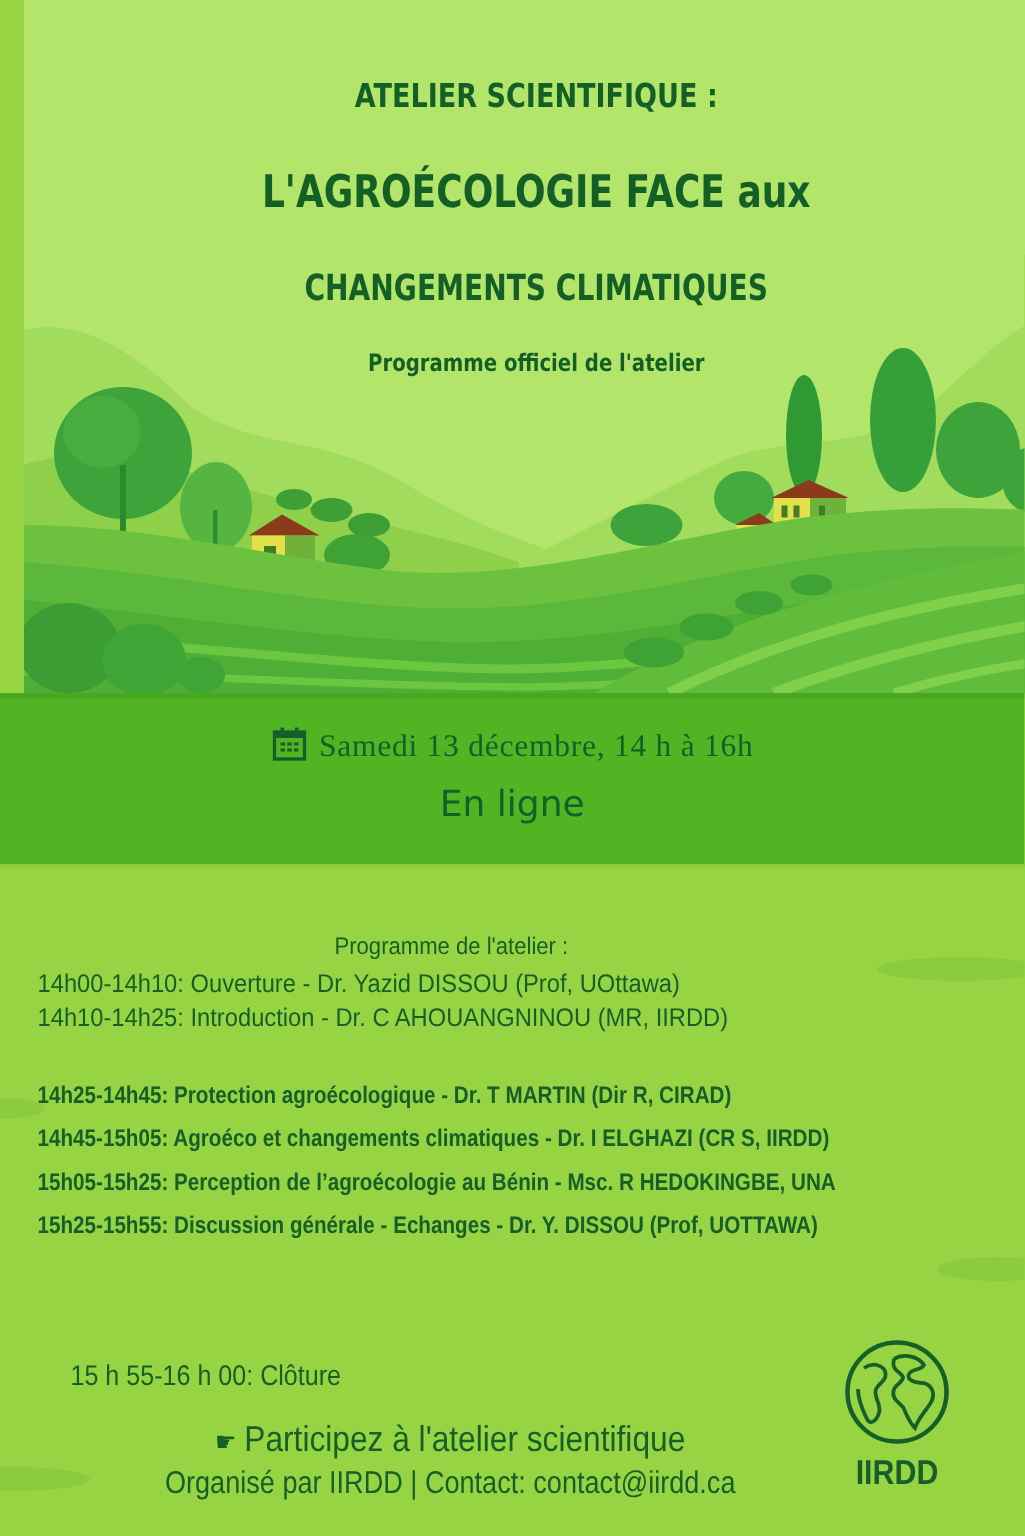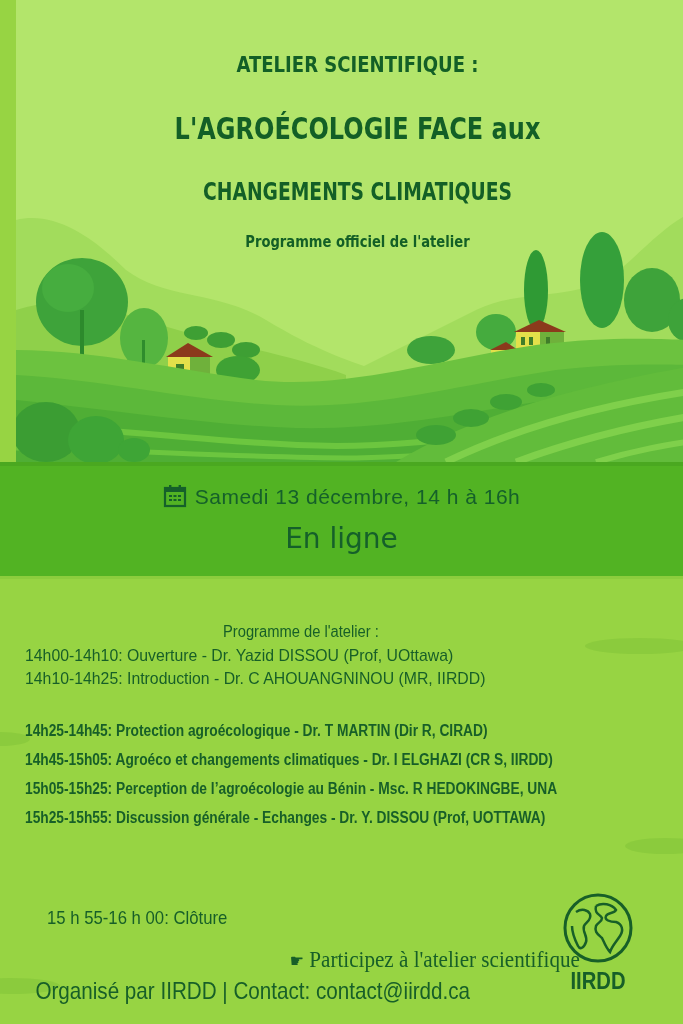--- a/index.html
+++ b/index.html
@@ -8,40 +8,40 @@
   .top { position:absolute; left:0; top:0; width:683px; height:462px; background:#b3e56b; overflow:hidden;margin-left:16px; }
   .landscape { position:absolute; left:0; top:200px; width:683px; height:262px; }
   .titles { position:absolute; left:0; top:0; width:683px; text-align:center; color:#135f26; font-family:"DejaVu Sans", sans-serif; font-weight:bold; }
   .t1 { position:absolute; left:0; width:683px; top:52px; font-size:22px; letter-spacing:0px; transform:scaleX(0.82); }
   .t2 { position:absolute; left:0; width:683px; top:111px; font-size:30px; transform:scaleX(0.80); }
   .t3 { position:absolute; left:0; width:683px; top:178px; font-size:24px; transform:scaleX(0.78); }
   .t4 { position:absolute; left:0; width:683px; top:232px; font-size:16px; transform:scaleX(0.82); }
 
   .band { position:absolute; left:0; top:462px; width:683px; height:116px; background:#52b323; }
   .band-line { position:absolute; left:0; top:462px; width:683px; height:4px; background:#4aa820; }
-  .date-row { position:absolute; left:0; top:484px; width:683px; text-align:center; color:#15602a; font-family:Liberation Sans, sans-serif; font-size:21px; letter-spacing:0.5px; }
+  .date-row { position:absolute; left:0; top:484px; width:683px; text-align:center; color:#15602a; font-family:Liberation Serif, serif; font-size:21px; letter-spacing:0.5px; }
   .date-row .cal { display:inline-block; vertical-align:-4px; margin-right:8px; }
-  .online { position:absolute; left:0; top:522px; width:683px; text-align:center; color:#15602a; font-family:"DejaVu Sans", sans-serif; font-size:28px; }
+  .online { position:absolute; left:0; top:522px; width:683px; text-align:center; color:#15602a; font-family:"DejaVu Sans", sans-serif; font-size:24px; }
   .lower-edge { position:absolute; left:0; top:576px; width:683px; height:3px; background:#8ccd3d; }
 
   .prog { color:#175f28; font-family:"Liberation Sans", sans-serif; }
   .prog-title { position:absolute; left:223px; top:623px; font-size:16px; transform-origin:left; transform:scaleX(0.92); }
   .row { position:absolute; left:25px; font-size:17px; white-space:nowrap; transform-origin:left; }
   .r1 { top:646px; transform:scaleX(0.93); }
   .r2 { top:669px; transform:scaleX(0.93); }
   .r3 { top:722px; font-weight:bold; font-size:16px; transform:scaleX(0.86); }
   .r4 { top:751px; font-weight:bold; font-size:16px; transform:scaleX(0.86); }
   .r5 { top:780px; font-weight:bold; font-size:16px; transform:scaleX(0.86); }
   .r6 { top:809px; font-weight:bold; font-size:16px; transform:scaleX(0.86); }
 
   .closing { position:absolute; left:47px; top:907px; font-size:19px; transform-origin:left; transform:scaleX(0.88); }
-  .cta { position:absolute; left:0; width:600px; top:946px; text-align:right; font-size:24px;font-family:Liberation Serif, serif; }
+  .cta { position:absolute; left:0; width:600px; top:946px; text-align:center; font-size:24px; }
   .cta-inner { display:inline-block; transform:scaleX(0.88); }
   .hand { font-size:18px; margin-right:6px; }
-  .org { position:absolute; left:0; width:600px; top:977px; font-size:24px; }
+  .org { position:absolute; left:0; width:600px; top:977px; text-align:center; font-size:21px; }
   .org-inner { display:inline-block; transform:scaleX(0.86); }
 
   .logo { position:absolute; left:562px; top:892px; width:72px; height:72px; }
   .logo-text { position:absolute; left:553px; top:968px; width:90px; text-align:center; font-weight:bold; font-size:23px; color:#175f28; transform:scaleX(0.88); }
 
   .smudge { position:absolute; border-radius:50%; background:#86c83a; opacity:0.7; }
 </style>
 </head>
 <body>
 

